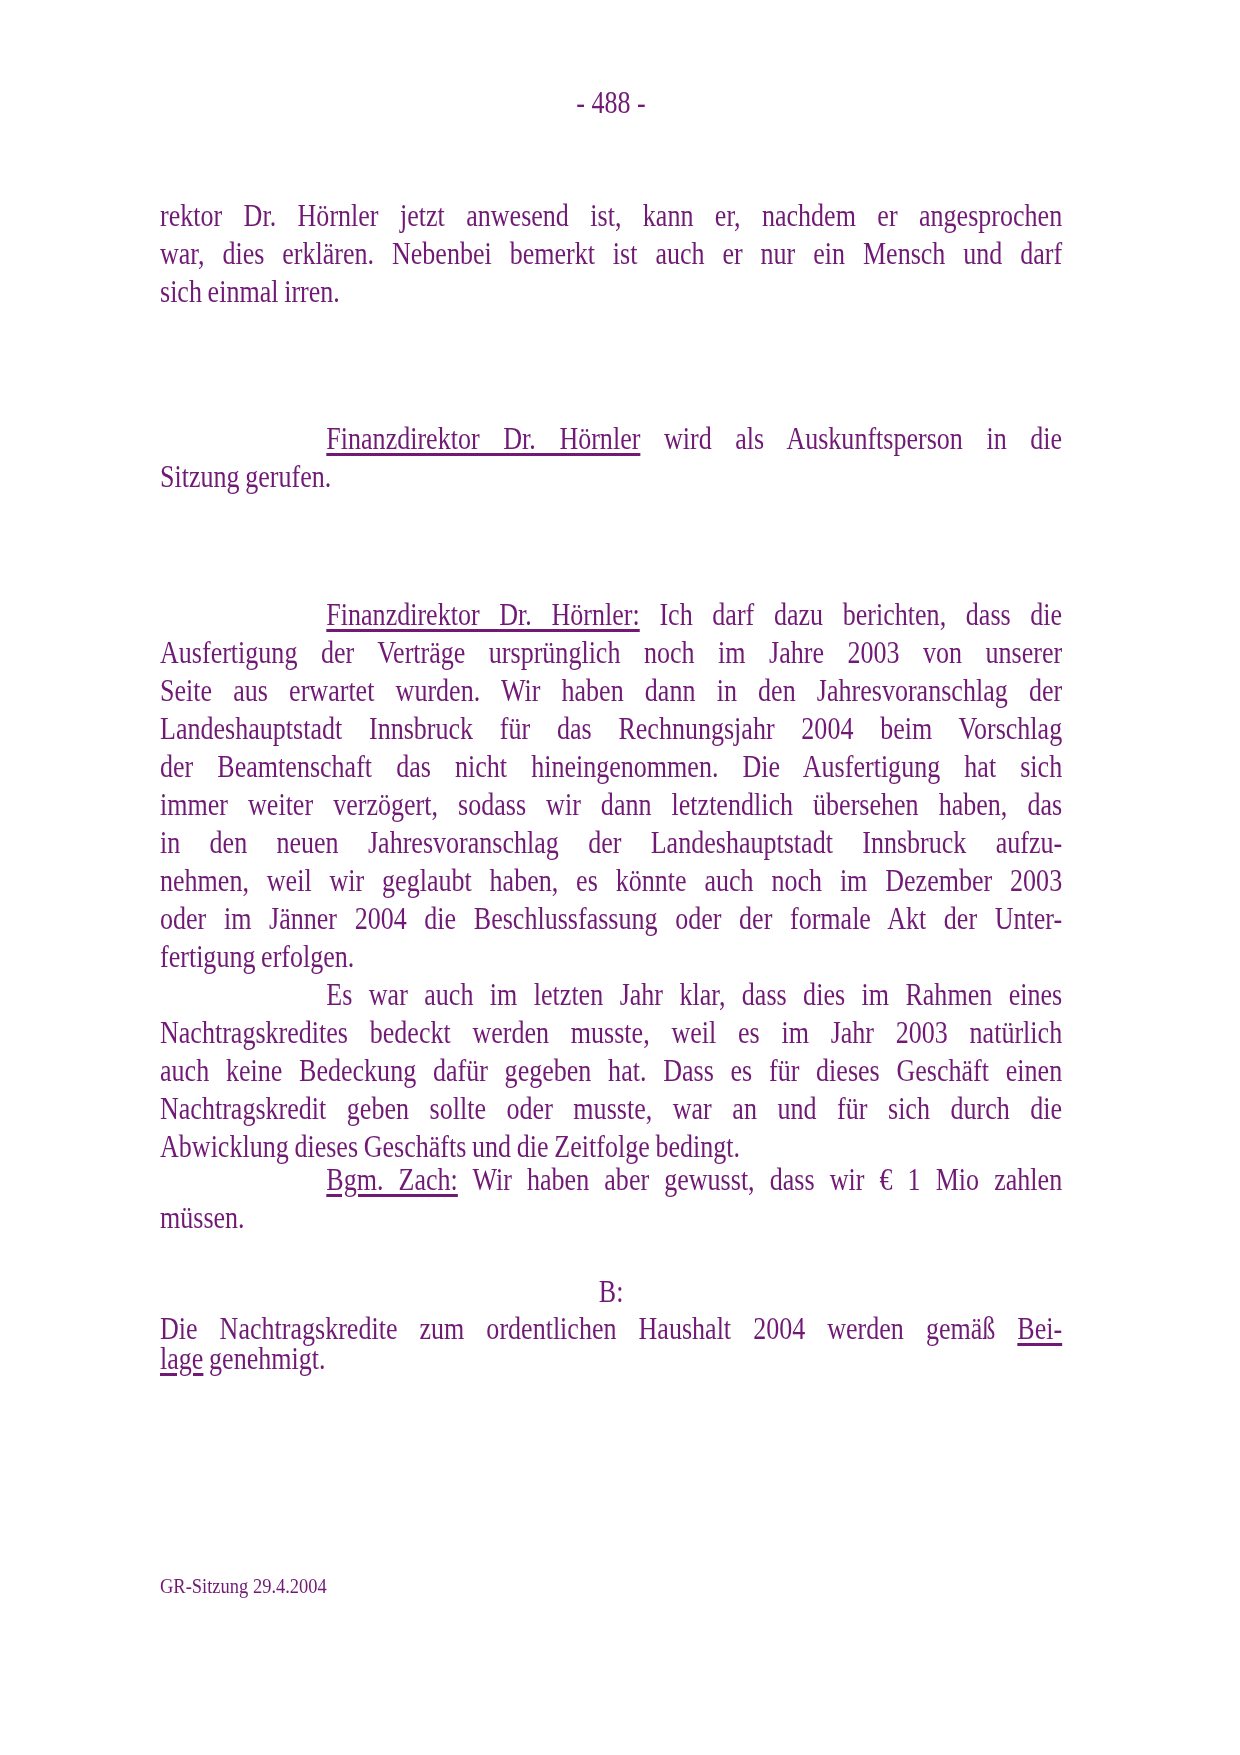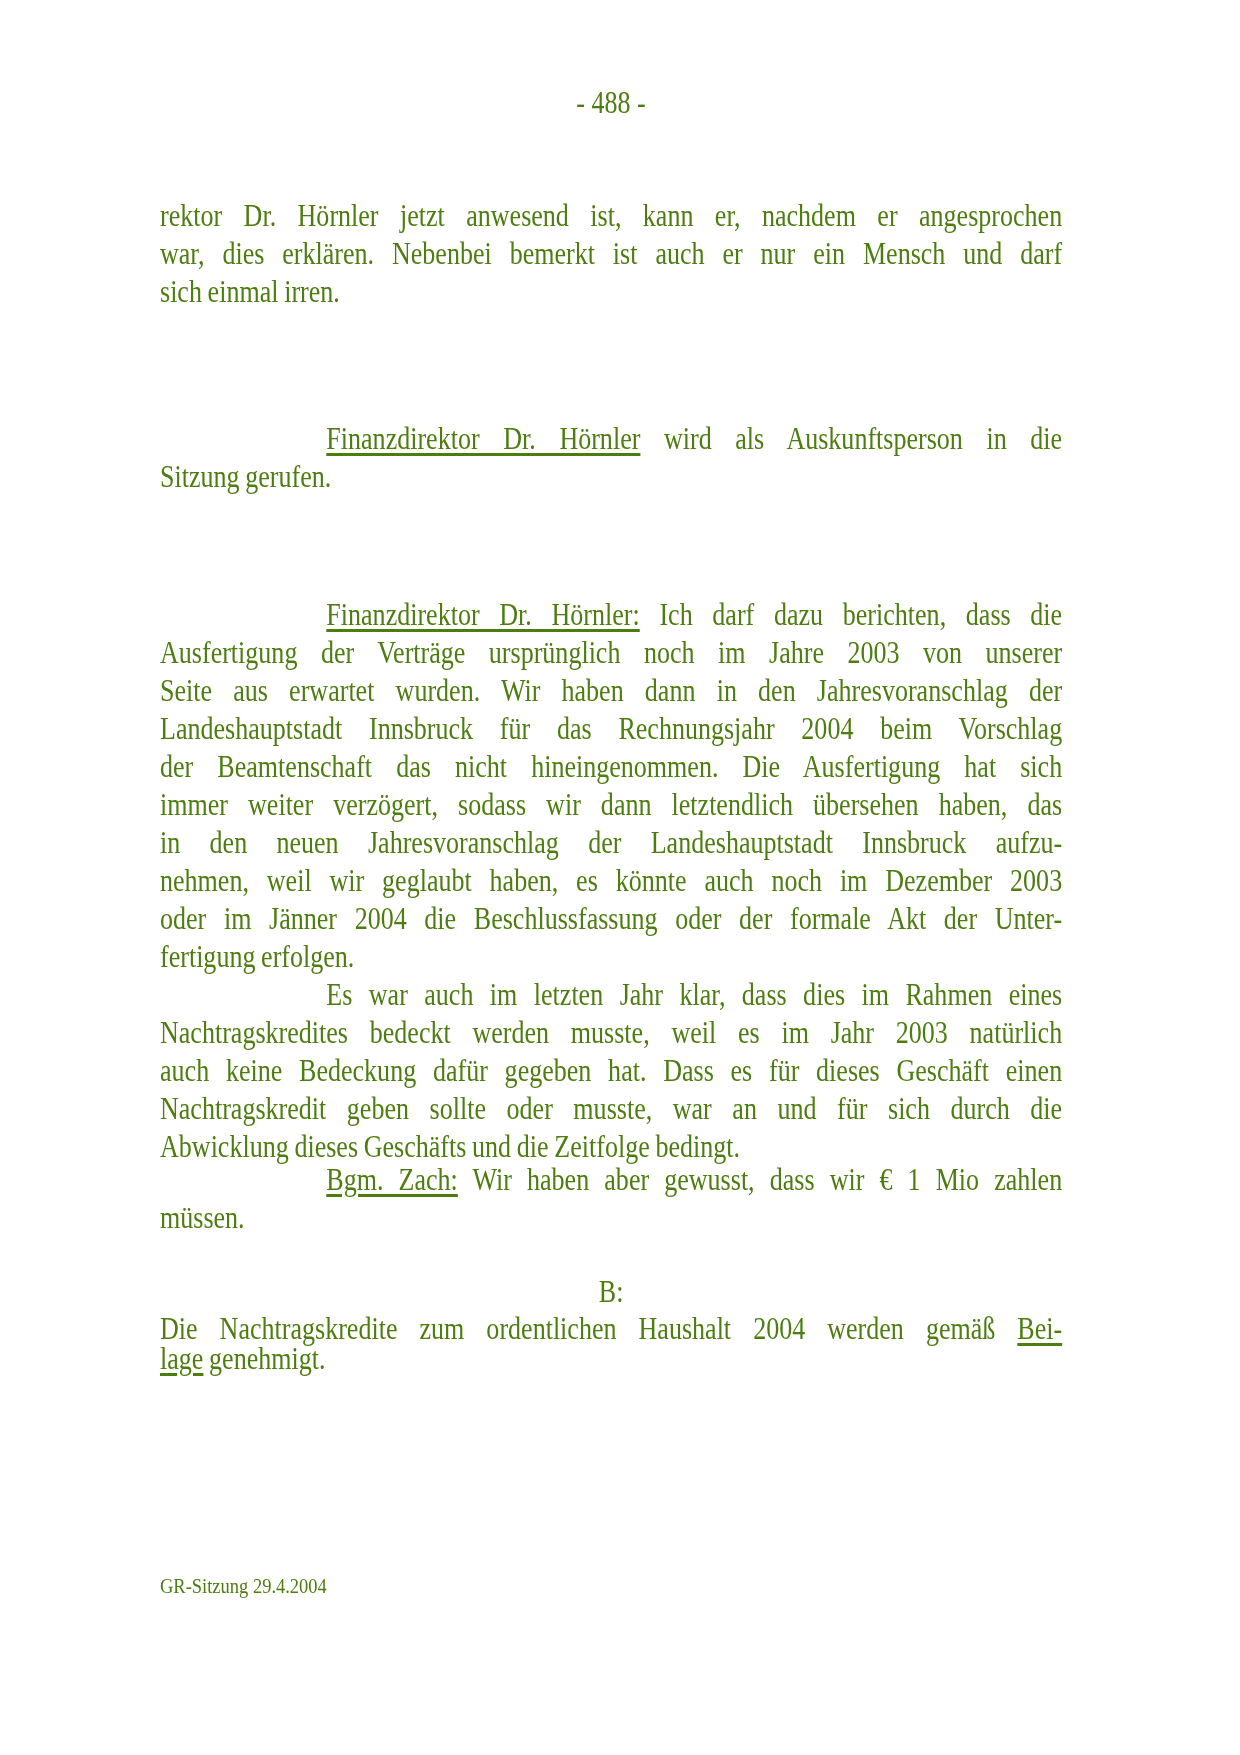--- a/index.html
+++ b/index.html
@@ -1,21 +1,21 @@
 <!DOCTYPE html>
 <html lang="de"><head>
 <meta charset="utf-8">
 <style>
   html,body{margin:0;padding:0;background:#ffffff;}
   .page{
     position:relative;
     width:1240px;
     height:1755px;
     background:#ffffff;
-    color:#4d7c0f;
+    color:#701a75;
     font-family:"Liberation Serif","DejaVu Serif",serif;
     overflow:hidden;
   }
   
   .col{
     position:absolute;
     left:160px;
     width:1074px;
     transform:scaleX(0.84);
     transform-origin:0 0;

